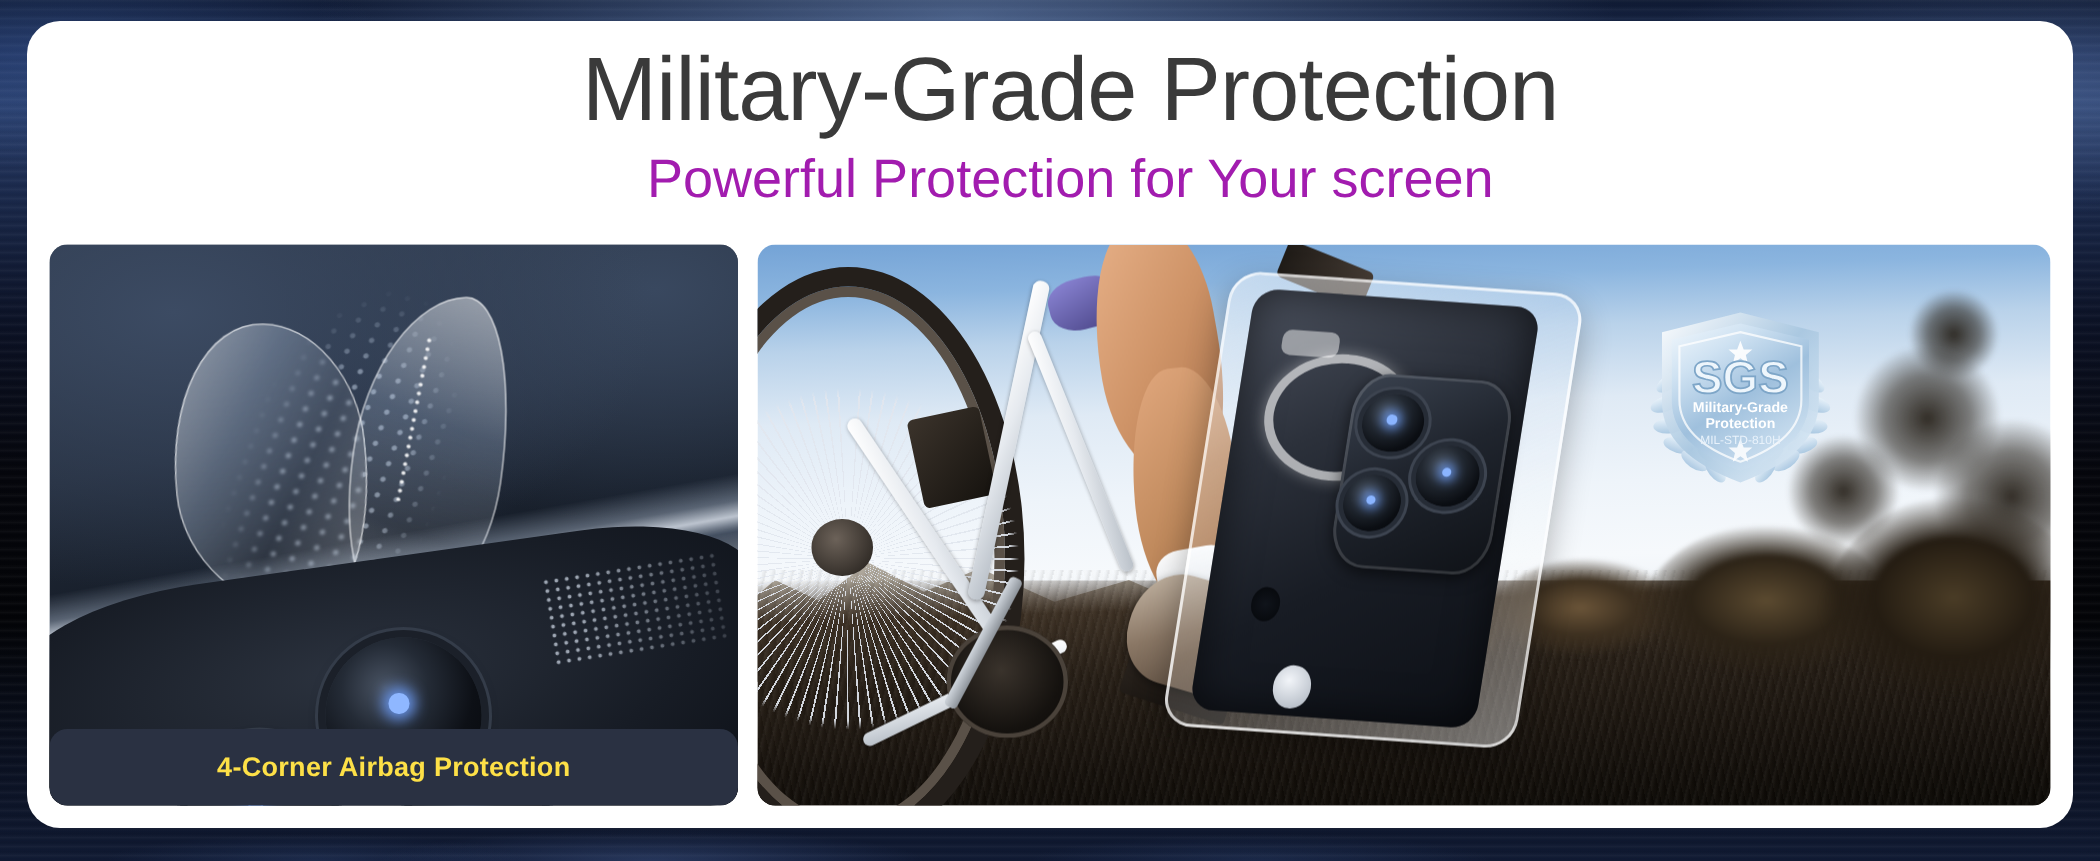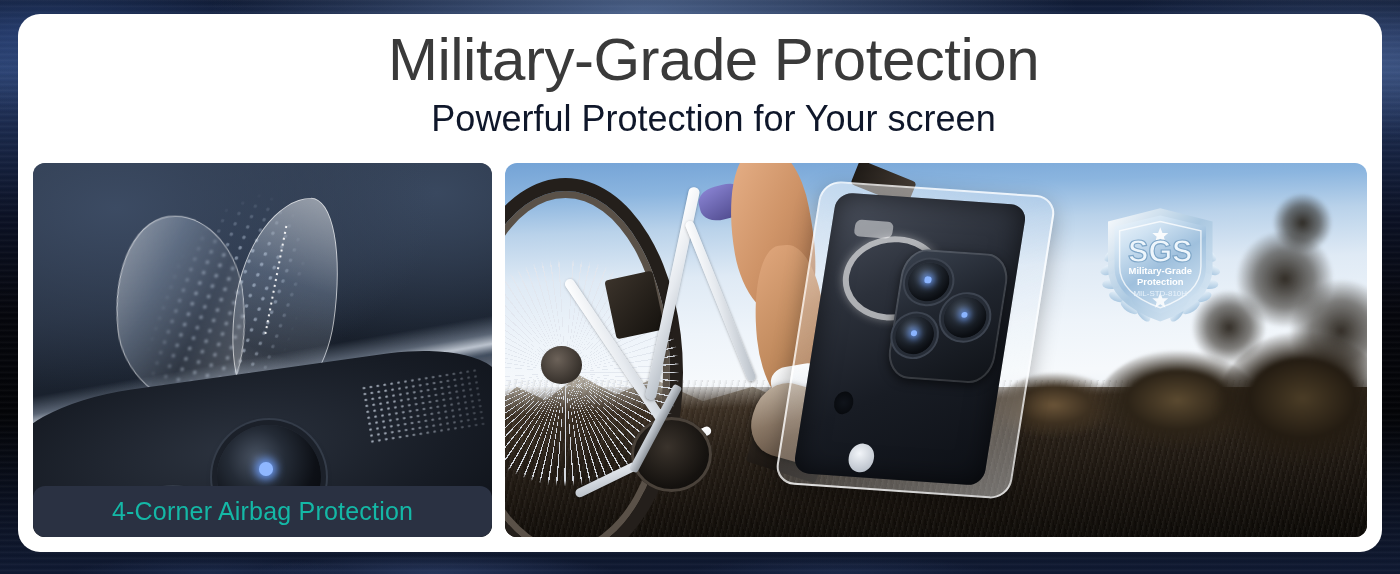--- a/index.html
+++ b/index.html
@@ -81,21 +81,21 @@
     font-size: 60px;
     font-weight: 400;
     letter-spacing: -0.5px;
     color: #3a3a3a;
     line-height: 1.12;
   }
   #subtitle {
     margin-top: 6px;
     font-size: 36px;
     font-weight: 300;
-    color: #0f172a;
+    color: #a21caf;
     line-height: 1.12;
   }
 
   
   #panels {
     position: absolute;
     left: 15px;
     top: 149px;
     width: 1334px;
     height: 374px;
@@ -252,23 +252,23 @@
     position: absolute;
     left: 0; right: 0; bottom: 0;
     height: 51px;
     background: #2a3142;
     border-radius: 12px;
     display: flex;
     align-items: center;
     justify-content: center;
   }
   #caption-text {
-    color: #14b8a6;
-    font-size: 25px;
-    font-weight: 400;
+    color: #fde047;
+    font-size: 18px;
+    font-weight: 700;
     letter-spacing: 0.2px;
   }
 
   
   #right-bg {
     position: absolute; inset: 0;
     background:
       linear-gradient(178deg,
         #74a3d6 0%, #8bb5df 9%, #b9d2ea 18%,
         #dfeaf5 30%, #eef4fa 44%, #f6f9fc 56%, #ecf1f6 66%,

